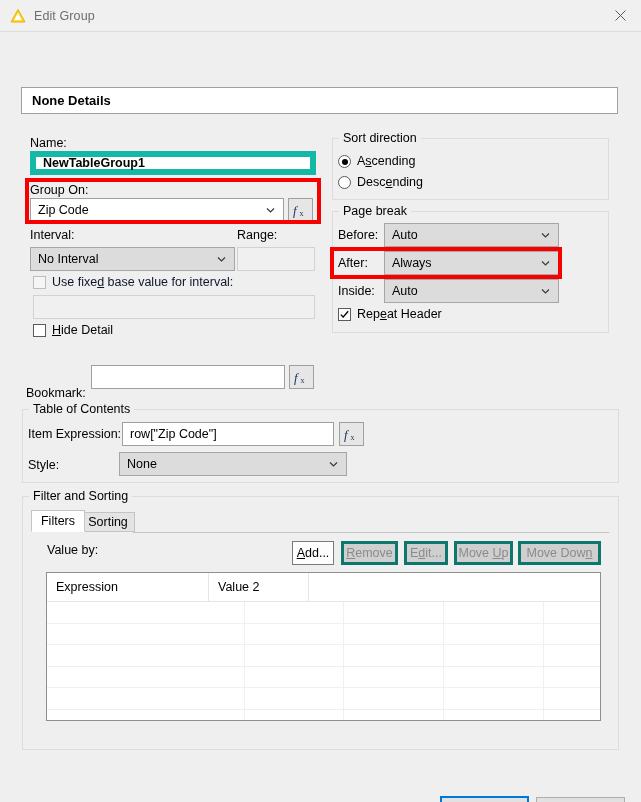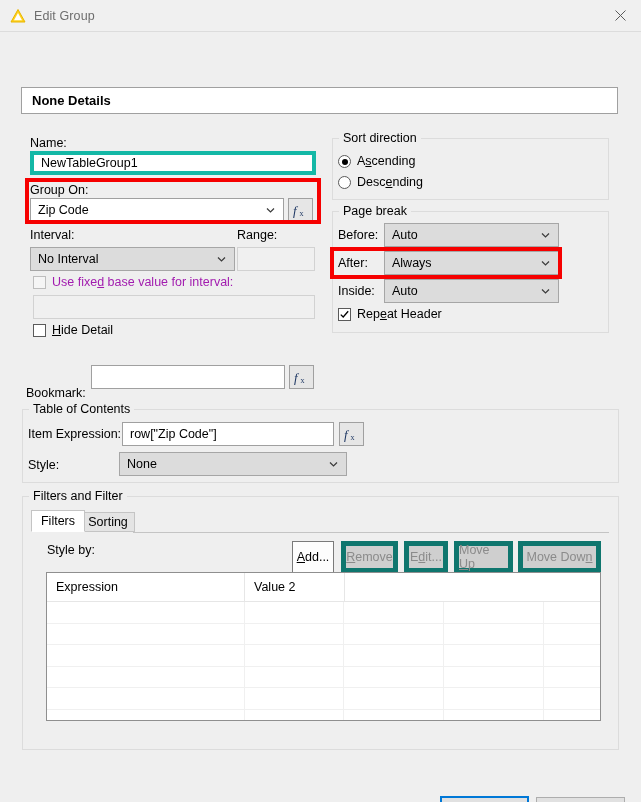--- a/index.html
+++ b/index.html
@@ -72,35 +72,35 @@
     font-weight: bold;
     font-size: 13px;
   }
 
   .lbl {
     position: absolute;
     font-size: 12.5px;
     color: #000;
     white-space: nowrap;
   }
-  .lbl.disabled { color: #a21caf; }
+  .lbl.disabled { color: #0f172a; }
 
   .field {
     position: absolute;
     box-sizing: border-box;
     background: #ffffff;
     border: 1px solid #a0a0a0;
     height: 24px;
     display: flex;
     align-items: center;
     padding-left: 7px;
     font-size: 12.5px;
     color: #000;
   }
-  .field.focused { border: 4px solid #14b8a6; }
+  .field.focused { border: 6px solid #14b8a6; font-weight: bold; }
   .field.disabled {
     background: #f0f0f0;
     border: 1px solid #d2d2d2;
     color: #9a9a9a;
   }
 
   .combo {
     position: absolute;
     box-sizing: border-box;
     height: 24px;
@@ -240,36 +240,36 @@
   }
   .tab-strip-line {
     position: absolute;
     border-bottom: 1px solid #c4c4c4;
   }
 
   
   .btn {
     position: absolute;
     box-sizing: border-box;
-    height: 32px;
+    height: 24px;
     background: #e1e1e1;
     border: 1px solid #adadad;
     display: flex;
     align-items: center;
     justify-content: center;
     font-size: 12.5px;
     color: #000;
   }
   .btn.enabled {
     background: #fdfdfd;
     border: 1px solid #7a7a7a;
   }
   .btn.disabled {
     background: #cfcfcf;
-    border: 5px solid #0f766e;
+    border: 3px solid #0f766e;
     color: #8b8b8b;
   }
   .btn.default {
     background: #e1e1e1;
     border: 2px solid #0078d7;
   }
 
   
   .filter-table {
     position: absolute;
@@ -490,53 +490,53 @@
   <div class="combo grayed" style="left:119px; top:420px; width:228px;">
     <span>None</span>
     <span class="arrow">
       <svg width="9" height="9" viewBox="0 0 9 9">
         <polyline points="1,3 4.5,6.5 8,3" fill="none" stroke="#3a3a3a" stroke-width="1.2"></polyline>
       </svg>
     </span>
   </div>
 
   <div class="groupbox" style="left:22px; top:464px; width:597px; height:254px;"></div>
-  <div class="groupbox-title" style="left:29px; top:457px;">Filters and Filter</div>
+  <div class="groupbox-title" style="left:29px; top:457px;">Filter and Sorting</div>
 
   <div class="tab active" style="left:31px; top:478px; width:50px;">
     <span>Filters</span>
   </div>
   <div class="tab inactive" style="left:81px; top:480px; width:52px;">
     <span>Sorting</span>
   </div>
   <div class="tab-strip-line" style="left:133px; top:478px; width:476px; height:22px;"></div>
 
   <div class="lbl" style="left:47px; top:511px;">
-    <span>Style by:</span>
+    <span>Value by:</span>
   </div>
 
   <div class="btn enabled" style="left:292px; top:509px; width:42px;">
     <span><span style="text-decoration:underline">A</span>dd...</span>
   </div>
   <div class="btn disabled" style="left:341px; top:509px; width:57px;">
     <span><span style="text-decoration:underline">R</span>emove</span>
   </div>
   <div class="btn disabled" style="left:404px; top:509px; width:44px;">
     <span>E<span style="text-decoration:underline">d</span>it...</span>
   </div>
   <div class="btn disabled" style="left:454px; top:509px; width:59px;">
     <span>Move <span style="text-decoration:underline">U</span>p</span>
   </div>
   <div class="btn disabled" style="left:518px; top:509px; width:83px;">
     <span>Move Dow<span style="text-decoration:underline">n</span></span>
   </div>
 
   <div class="filter-table" style="left:46px; top:540px; width:555px; height:149px;">
     <div class="ft-header">
-      <div class="th" style="width:198px;">Expression</div>
+      <div class="th" style="width:162px;">Expression</div>
       <div class="th" style="width:100px;">Value 2</div>
       <div class="th" style="width:56px;"></div>
     </div>
     <div class="ft-row">
       <div class="td" style="width:198px;"></div>
       <div class="td" style="width:99px;"></div>
       <div class="td" style="width:100px;"></div>
       <div class="td" style="width:100px;"></div>
       <div class="td" style="width:56px;"></div>
     </div>

